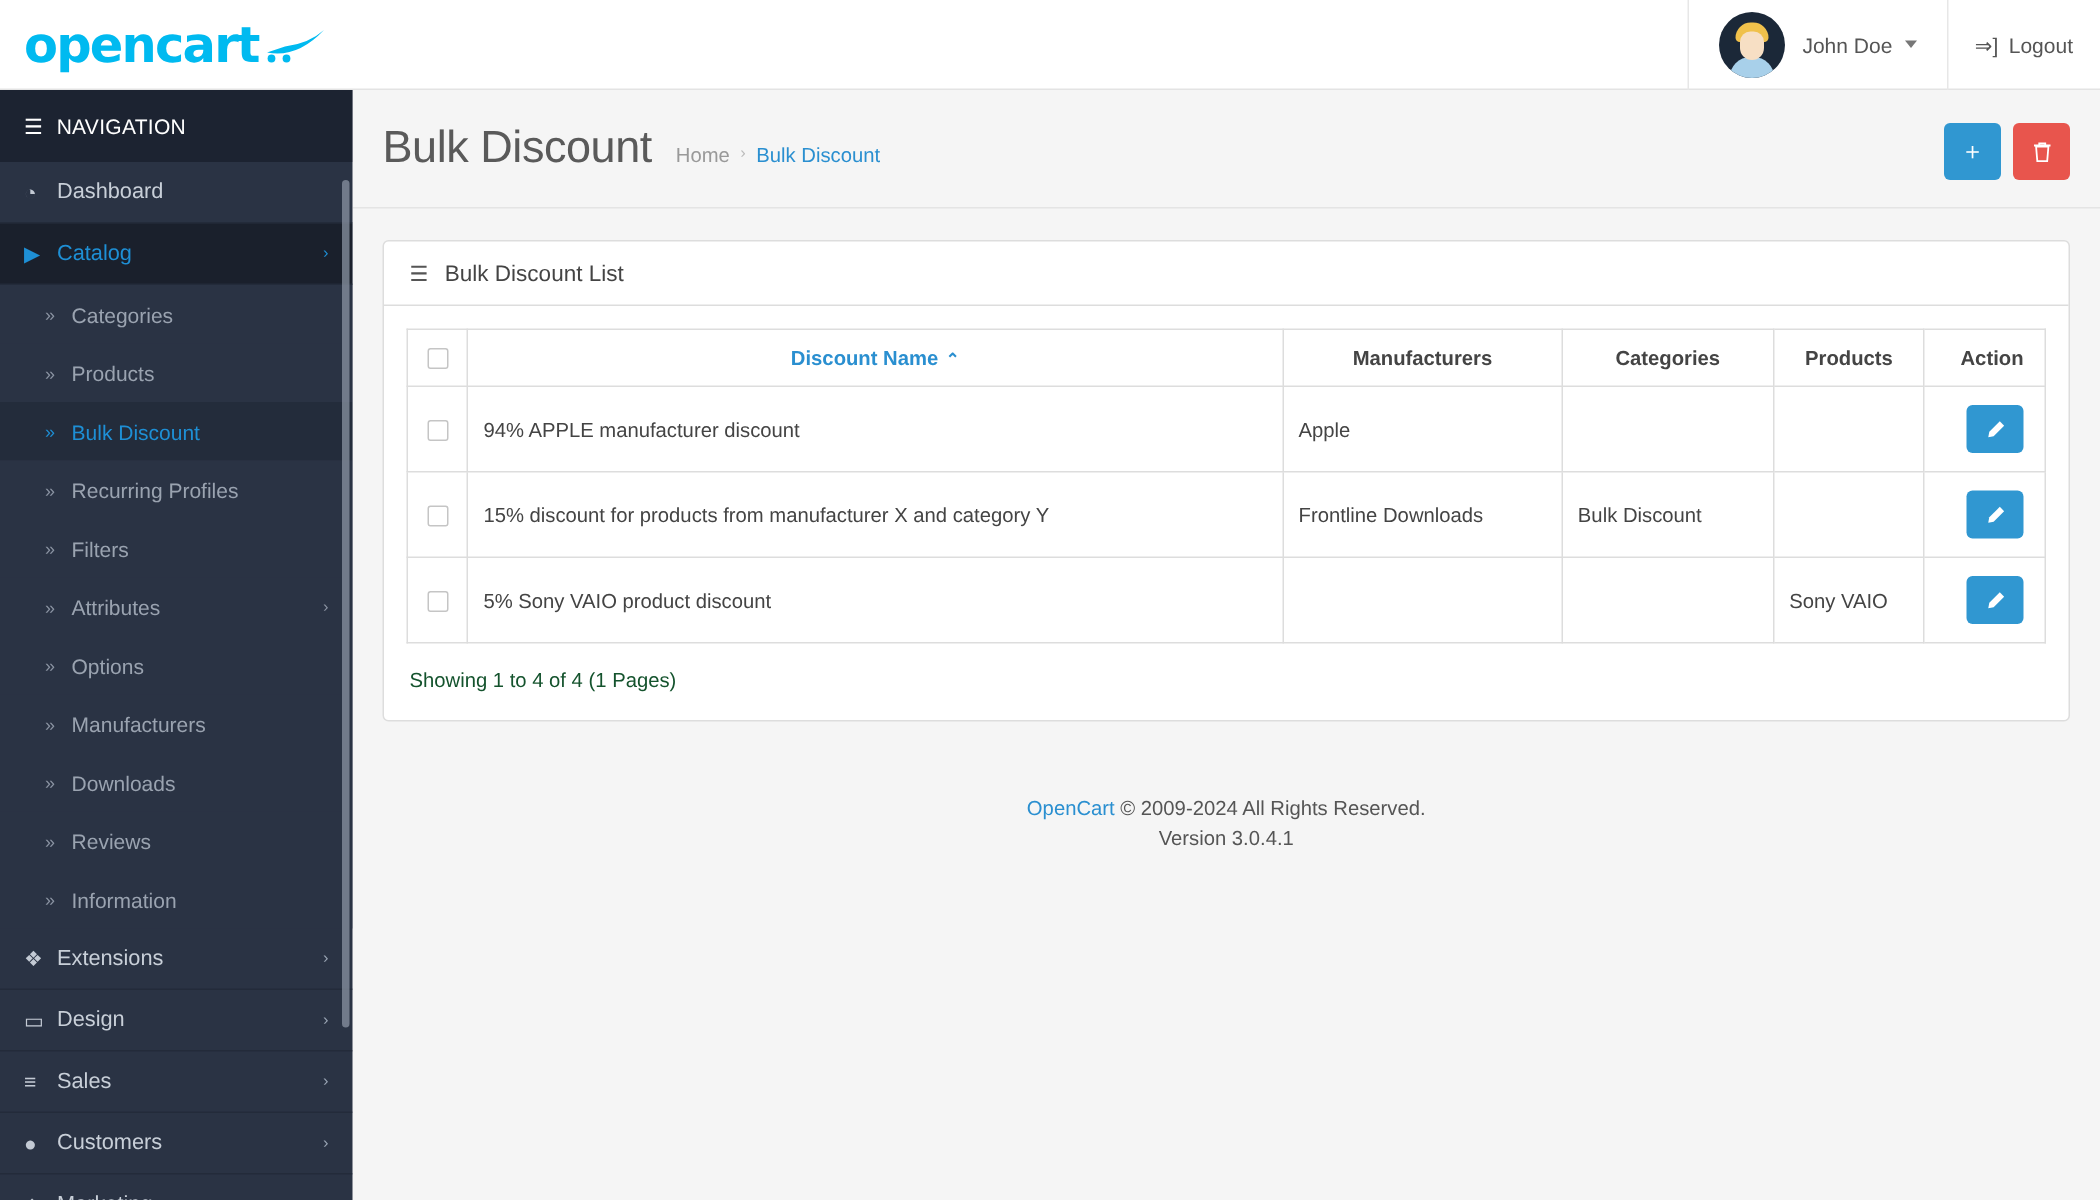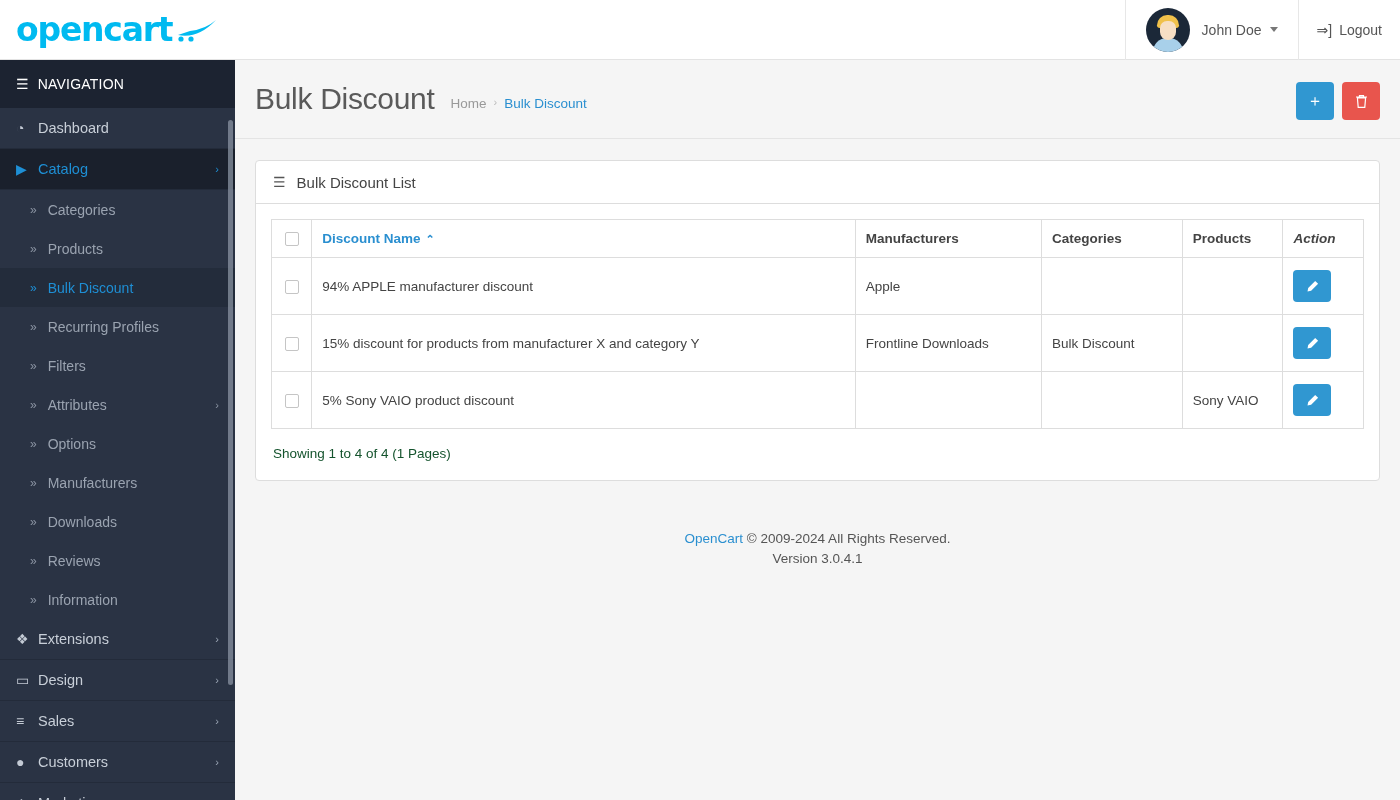--- a/index.html
+++ b/index.html
@@ -172,38 +172,38 @@
   #panel-head .lico { margin-right: 11px; font-size: 14px; color:#555; }
   #panel-body { padding: 15px; }
 
   table { width: 100%; border-collapse: collapse; }
   thead th {
     border: 1px solid #dddddd;
     padding: 11px 10px;
     font-size: 13.5px;
     font-weight: bold;
     color: #444;
-    text-align: left;
+    text-align: center;
     vertical-align: middle;
     background: #fff;
   }
   tbody td {
     border: 1px solid #dddddd;
     padding: 12px 10px;
     font-size: 13.5px;
     color: #444;
     vertical-align: middle;
     height: 54px;
   }
   th.c-chk, td.c-chk { width: 40px; text-align: center; padding: 11px 0; }
   th.c-name, td.c-name { width: 540px; }
   th.c-man,  td.c-man  { width: 185px; }
   th.c-cat,  td.c-cat  { width: 140px; }
   th.c-prod, td.c-prod { width: 100px; }
-  th.c-act,  td.c-act  { width: 80px; padding-right: 14px; font-style: italic; }
+  th.c-act,  td.c-act  { width: 80px; text-align: right; padding-right: 14px; }
   .sort-link { color: #2a8fd0; text-decoration: none; font-weight: bold; }
   .sort-caret { margin-left: 5px; font-size: 11px; color:#2a8fd0; }
   input[type=checkbox] {
     width: 14px; height: 14px;
     -webkit-appearance: none; appearance: none;
     border: 1px solid #c5c5c5; background: #fff; border-radius: 2px;
     cursor: pointer; vertical-align: middle;
   }
   .btn-edit {
     width: 38px; height: 32px;

